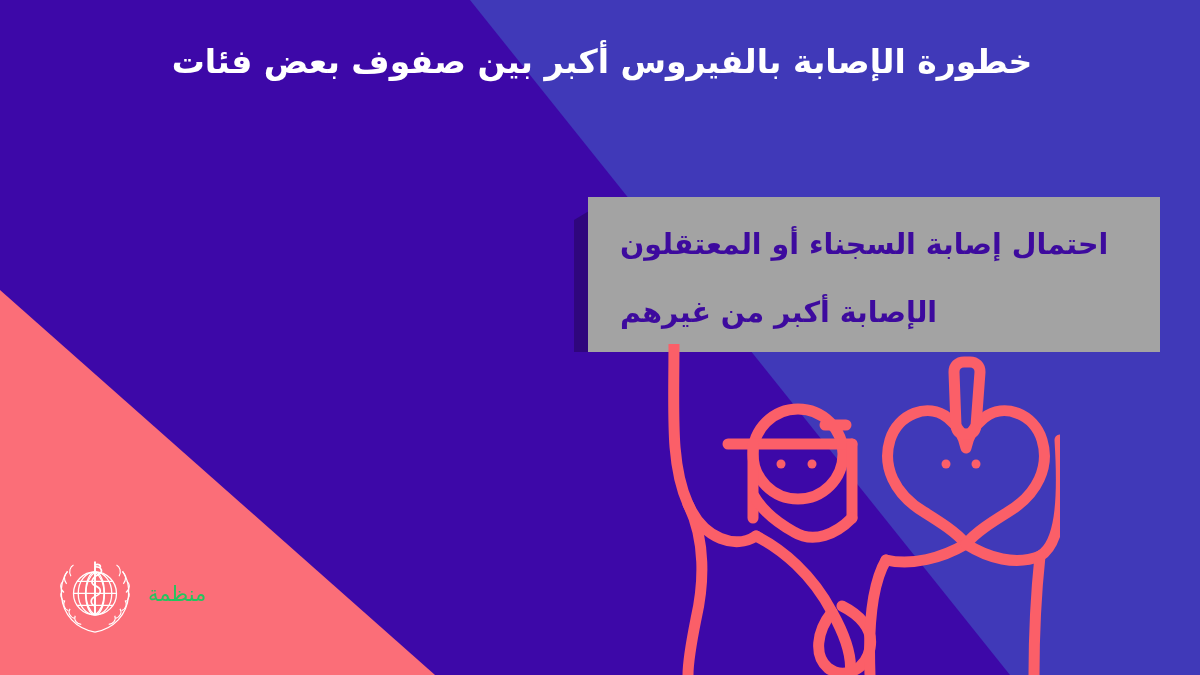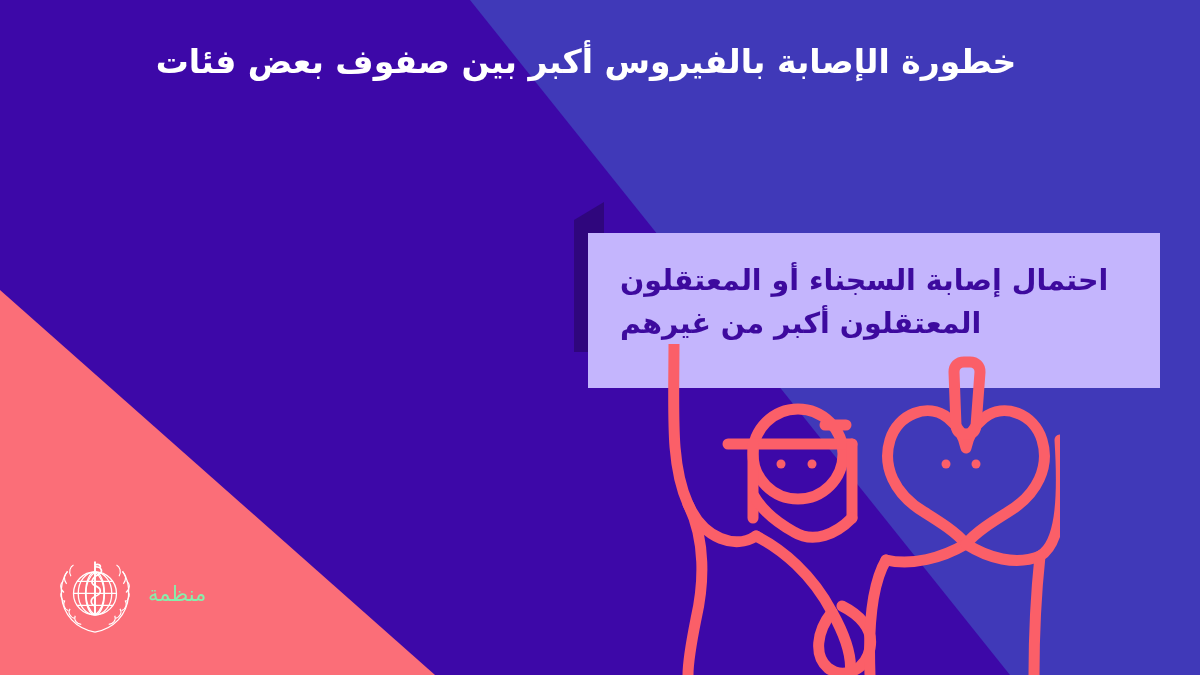--- a/index.html
+++ b/index.html
@@ -39,44 +39,43 @@
     opacity: .85;
     -webkit-clip-path: polygon(0 18px, 100% 0, 100% 100%, 0 100%);
     clip-path: polygon(0 18px, 100% 0, 100% 100%, 0 100%);
   }
   #callout {
     position: absolute;
     left: 588px;
     top: 197px;
     width: 572px;
     height: 155px;
-    background: #c4b5fd;
+    background: #a3a3a3;
     box-sizing: border-box;
     padding: 26px 32px 18px 32px;
     display: flex;
     flex-direction: column;
-    justify-content: flex-start;
+    justify-content: space-between;
     align-items: flex-end;
-    margin-top: 36px;
   }
   #callout .line {
     color: #3d0a9e;
     font-size: 28.5px;
     font-weight: bold;
     line-height: 1.52;
     letter-spacing: -0.2px;
     white-space: nowrap;
     direction: rtl;
     text-align: right;
   }
 
   
   #headline {
     position: absolute;
-    right: 104px;
+    right: 88px;
     top: 40px;
     width: 1020px;
     text-align: center;
     direction: rtl;
     z-index: 5;
   }
   #headline .hline {
     color: #ffffff;
     font-size: 33px;
     font-weight: bold;
@@ -106,21 +105,21 @@
     flex-direction: row;
     align-items: center;
     justify-content: flex-end;
     gap: 10px;
     z-index: 6;
   }
   #who-emblem { width: 86px; height: 86px; flex: 0 0 auto; }
   #who-wordmark {
     direction: rtl;
     text-align: right;
-    color: #86efac;
+    color: #22c55e;
     font-size: 21px;
     line-height: 1.3;
     font-weight: normal;
     padding-bottom: 2px;
   }
   #who-wordmark .wline { display: block; white-space: nowrap; }
 </style>
 </head>
 <body>
 
@@ -134,21 +133,21 @@
     <polygon points="0,290 0,675 435,675" fill="#fb6e78"></polygon>
   </svg>
 
   <div id="headline">
     <div class="hline">خطورة الإصابة بالفيروس أكبر بين صفوف بعض فئات</div>
   </div>
 
   <div id="callout-shadow"></div>
   <div id="callout">
     <div class="line">احتمال إصابة السجناء أو المعتقلون</div>
-    <div class="line">المعتقلون أكبر من غيرهم</div>
+    <div class="line">الإصابة أكبر من غيرهم</div>
   </div>
 
   <svg id="illustration" viewBox="0 0 424 331" aria-hidden="true">
     <g fill="none" stroke="#fb5f68" stroke-width="11" stroke-linecap="round" stroke-linejoin="round">
 
       <path d="M38 -4 C38 70 34 120 52 160 C68 196 100 205 120 192"></path>
 
       <circle cx="162" cy="110" r="45"></circle>
 
       <path d="M92 100 L216 100"></path>

